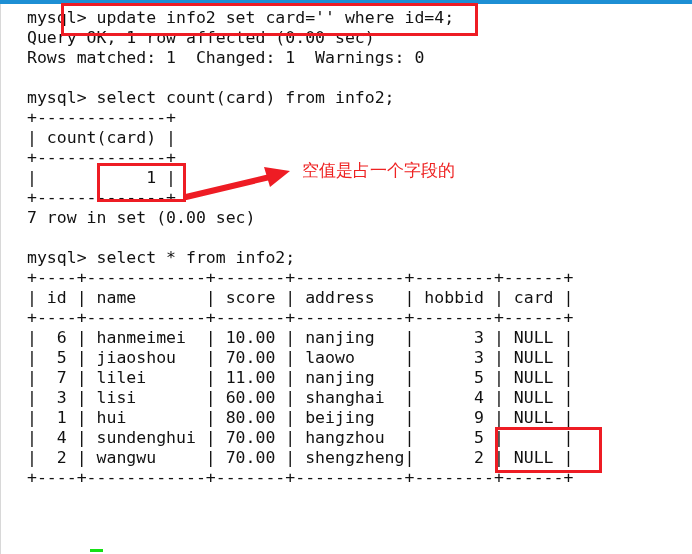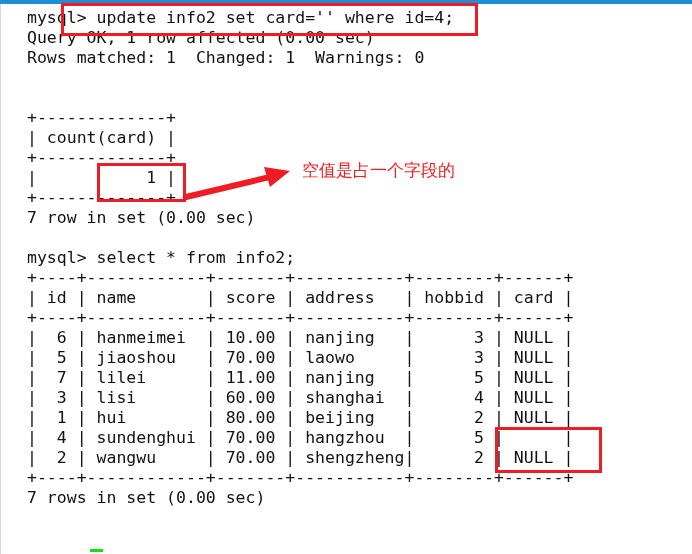--- a/index.html
+++ b/index.html
@@ -76,40 +76,40 @@
 
   <div id="titlebar-strip"></div>
   <div id="left-border"></div>
 
   <div id="console">
 
     <div class="line" style="top:4px">mysql&gt; update info2 set card='' where id=4;</div>
     <div class="line" style="top:24px">Query OK, 1 row affected (0.00 sec)</div>
     <div class="line" style="top:44px">Rows matched: 1  Changed: 1  Warnings: 0</div>
     <div class="line" style="top:64px"></div>
+    <div class="line" style="top:84px">mysql&gt; select count(card) from info2;</div>
     <div class="line" style="top:104px">+-------------+</div>
     <div class="line" style="top:124px">| count(card) |</div>
     <div class="line" style="top:144px">+-------------+</div>
     <div class="line" style="top:164px">|           1 |</div>
     <div class="line" style="top:184px">+-------------+</div>
     <div class="line" style="top:204px">7 row in set (0.00 sec)</div>
     <div class="line" style="top:224px"></div>
     <div class="line" style="top:244px">mysql&gt; select * from info2;</div>
     <div class="line" style="top:264px">+----+------------+-------+-----------+--------+------+</div>
     <div class="line" style="top:284px">| id | name       | score | address   | hobbid | card |</div>
     <div class="line" style="top:304px">+----+------------+-------+-----------+--------+------+</div>
     <div class="line" style="top:324px">|  6 | hanmeimei  | 10.00 | nanjing   |      3 | NULL |</div>
     <div class="line" style="top:344px">|  5 | jiaoshou   | 70.00 | laowo     |      3 | NULL |</div>
     <div class="line" style="top:364px">|  7 | lilei      | 11.00 | nanjing   |      5 | NULL |</div>
     <div class="line" style="top:384px">|  3 | lisi       | 60.00 | shanghai  |      4 | NULL |</div>
-    <div class="line" style="top:404px">|  1 | hui        | 80.00 | beijing   |      2 | NULL |</div>
+    <div class="line" style="top:404px">|  1 | hui        | 80.00 | beijing   |      9 | NULL |</div>
     <div class="line" style="top:424px">|  4 | sundenghui | 70.00 | hangzhou  |      5 |      |</div>
     <div class="line" style="top:444px">|  2 | wangwu     | 70.00 | shengzheng|      2 | NULL |</div>
     <div class="line" style="top:464px">+----+------------+-------+-----------+--------+------+</div>
-    <div class="line" style="top:484px">7 rows in set (0.00 sec)</div>
 
     <div class="cursor-block" style="left:73px; top:545px; width:13px; height:3px;"></div>
   </div>
 
   <div class="anno-rect" style="left:61px; top:3px; width:417px; height:33px;"></div>
 
   <div class="anno-rect" style="left:97px; top:163px; width:89px; height:39px;"></div>
 
   <div class="anno-rect" style="left:495px; top:427px; width:107px; height:46px;"></div>
 

